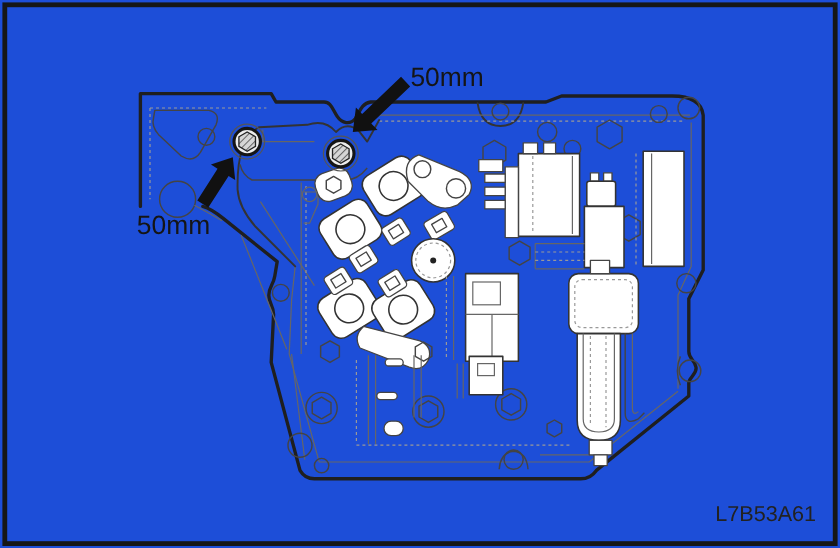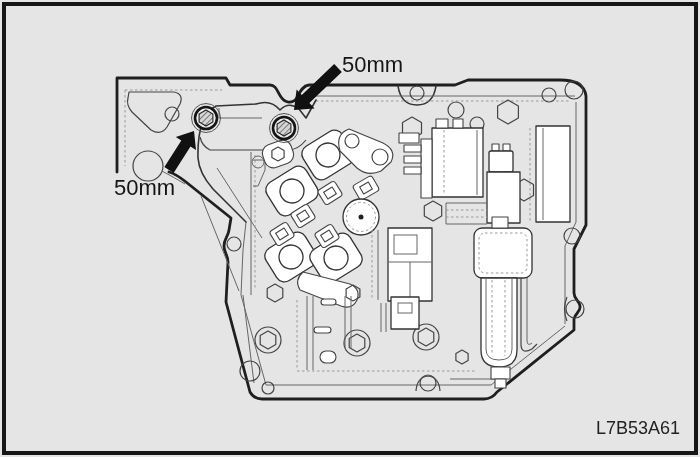--- a/index.html
+++ b/index.html
@@ -1,17 +1,17 @@
 <!DOCTYPE html>
 <html><head>
 <meta charset="utf-8">
 <style>
   html,body{margin:0;padding:0;background:#ffffff;}
   .stage{
-    position:relative;width:700px;height:457px;background:#e5e5e5;
+    position:relative;width:700px;height:457px;background:#1d4ed8;
     font-family:"Liberation Sans", sans-serif;overflow:hidden;
   }
   .frame{position:absolute;inset:2px;border:4px solid #161616;pointer-events:none;}
   svg{position:absolute;left:0;top:0;}
   .thick{fill:none;stroke:#1f1f1f;stroke-width:2.8;stroke-linejoin:round;stroke-linecap:round;}
   .med{fill:none;stroke:#333;stroke-width:1.6;stroke-linejoin:round;stroke-linecap:round;}
   .thin{fill:none;stroke:#444;stroke-width:1.2;stroke-linejoin:round;}
   .fine{fill:none;stroke:#666;stroke-width:1;}
   .dash{fill:none;stroke:#999;stroke-width:1;stroke-dasharray:2.5 2.5;}
   .part{fill:#ffffff;stroke:#333;stroke-width:1.3;stroke-linejoin:round;}

